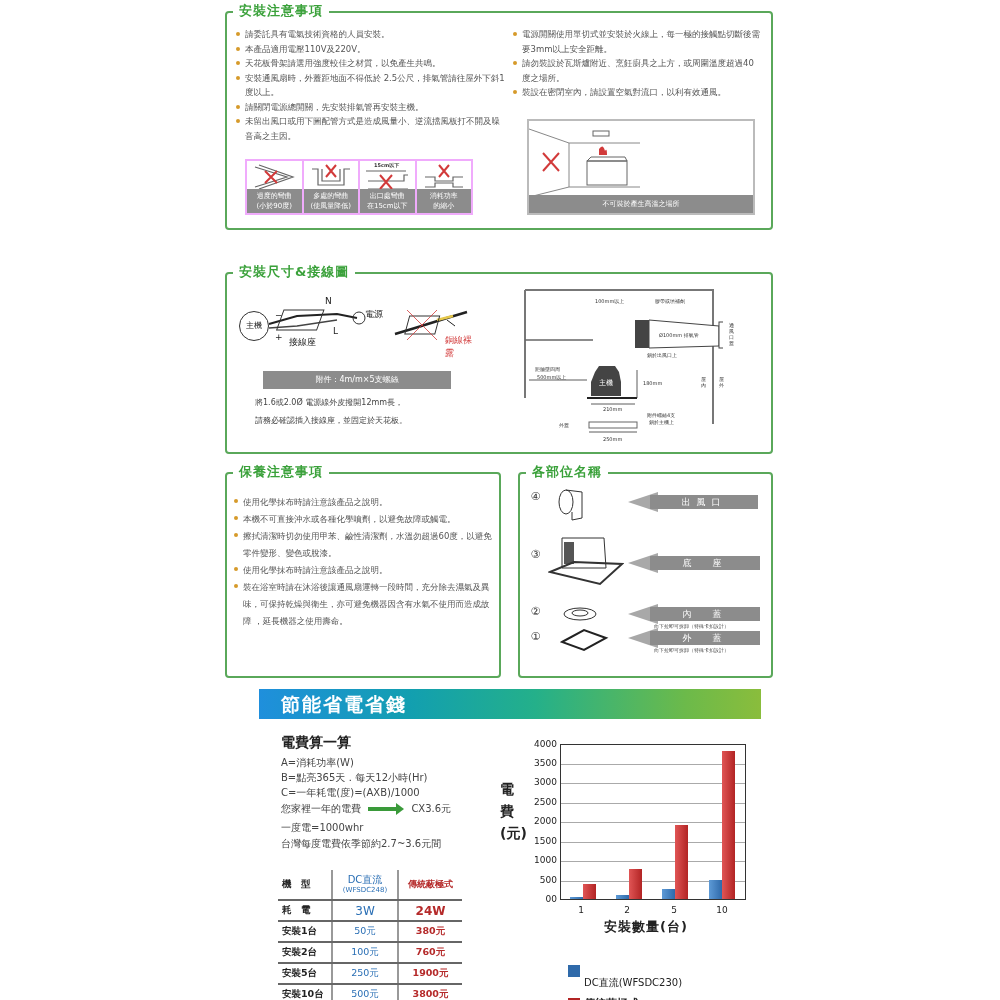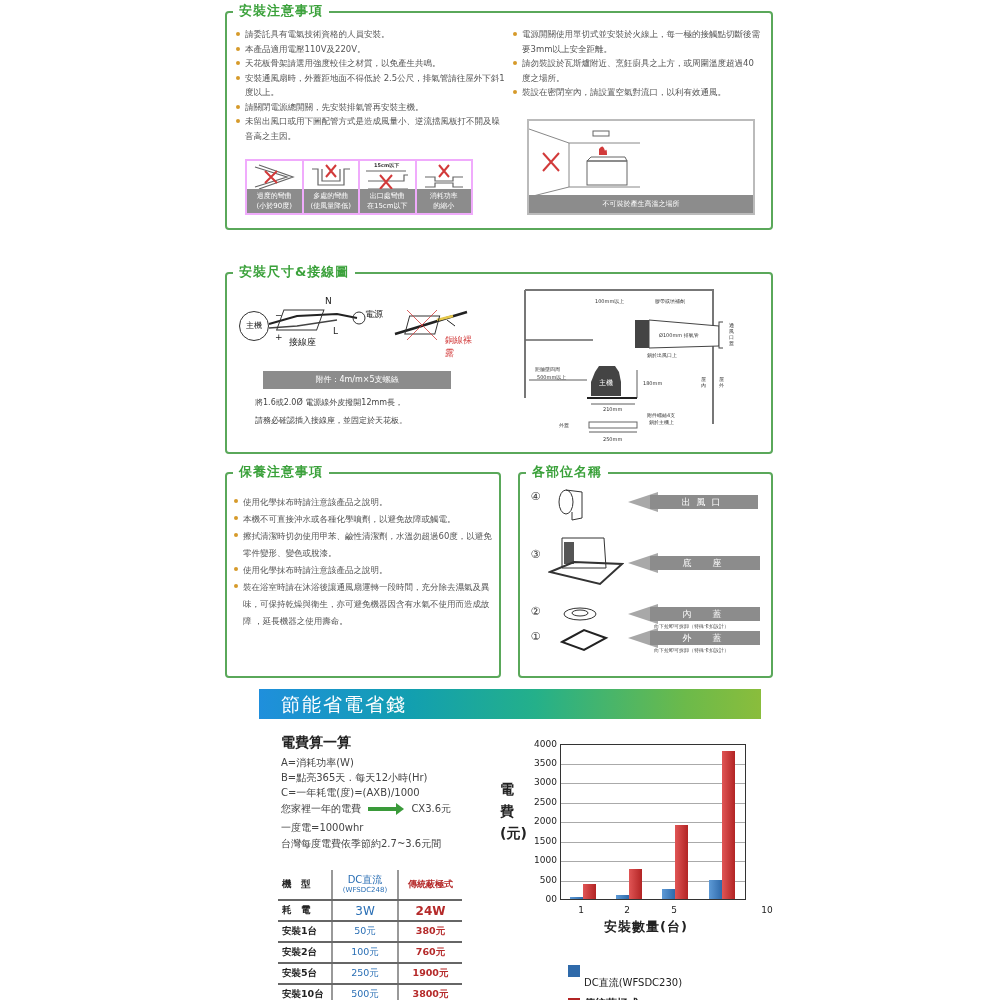--- a/index.html
+++ b/index.html
@@ -10,21 +10,21 @@
   .bullets { list-style: none; font-size: 8.5px; line-height: 14.5px; color: #555; }
   .bullets li { position: relative; padding-left: 10px; }
   .bullets li::before { content: ""; position: absolute; left: 1px; top: 5px; width: 4px; height: 4px; border-radius: 50%; background: #d69a2a; }
   .gray-label { background: #8c8c8c; color: #fff; font-size: 7px; text-align: center; line-height: 10px; padding: 2px 0; }
   .cap { position: absolute; left: 0; right: 0; bottom: 0; }
   .arrow-label { position: absolute; height: 14px; background: #8c8c8c; color: #fff; font-size: 9px; line-height: 14px; text-align: center; letter-spacing: 6px; }
   .arrow-tip { position: absolute; width: 0; height: 0; border-top: 10px solid transparent; border-bottom: 10px solid transparent; border-right: 30px solid #a8a8a8; }
   .sub-note { position: absolute; font-size: 5px; color: #444; }
   .num-circle { position: absolute; width: 11px; height: 11px; border: 1px solid #444; border-radius: 50%; font-size: 7px; line-height: 9px; text-align: center; color: #333; }
   .banner { position: absolute; left: 259px; top: 689px; width: 502px; height: 30px; background: linear-gradient(90deg, #1f8fdc 0%, #129fb0 30%, #24b08a 55%, #6cba4a 85%, #8abd3c 100%); }
-  .banner span { position: absolute; left: 22px; top: 3px; color: #fff; font-size: 19px; font-weight: normal; letter-spacing: 2px; }
+  .banner span { position: absolute; left: 22px; top: 3px; color: #fff; font-size: 19px; font-weight: bold; letter-spacing: 2px; }
   table.cost { position: absolute; left: 278px; top: 870px; border-collapse: collapse; font-size: 9.5px; }
   table.cost td { height: 21px; border-bottom: 2px solid #666; padding: 0 4px; font-weight: bold; }
   table.cost td.c1 { width: 54px; color: #222; border-right: 2px solid #999; }
   table.cost td.c2 { width: 66px; color: #2a6fb5; text-align: center; border-right: 2px solid #999; font-weight: normal; }
   table.cost td.c3 { width: 64px; color: #b52a2a; text-align: center; }
   .chart { position: absolute; left: 560px; top: 744px; width: 186px; height: 156px; border: 1px solid #333; border-left: 1px solid #333; }
   .gridline { position: absolute; left: 0; right: 0; height: 1px; background: #aaa; }
   .ytick { position: absolute; right: 192px; font-size: 9px; color: #222; width: 40px; text-align: right; }
   .bar { position: absolute; bottom: 0; width: 13px; }
   .bar.blue { background: linear-gradient(90deg, #5d9ad6, #2f6aaa); }
@@ -305,21 +305,21 @@
   <div class="bar blue" style="left:55px;height:4px;"></div>
   <div class="bar red" style="left:68px;height:30px;"></div>
   <div class="bar blue" style="left:101px;height:10px;"></div>
   <div class="bar red" style="left:114px;height:74px;"></div>
   <div class="bar blue" style="left:148px;height:19px;"></div>
   <div class="bar red" style="left:161px;height:148px;"></div>
 
   <div class="xtick" style="left:10px;">1</div>
   <div class="xtick" style="left:56px;">2</div>
   <div class="xtick" style="left:103px;">5</div>
-  <div class="xtick" style="left:151px;margin-left:45px;">10</div>
+  <div class="xtick" style="left:151px;">10</div>
 </div>
 <div style="position:absolute;left:604px;top:918px;font-size:13px;font-weight:bold;color:#222;letter-spacing:1px;">安裝數量(台)</div>
 
 <div style="position:absolute;left:568px;top:952px;">
   <div style="display:flex;align-items:center;margin-bottom:6px;">
     <span style="display:inline-block;width:12px;height:12px;background:#2f6aaa;margin-right:4px;"></span>
     <span style="font-size:10px;color:#222;margin-top:24px;">DC直流(WFSDC230)</span>
   </div>
   <div style="display:flex;align-items:center;">
     <span style="display:inline-block;width:12px;height:12px;background:#b22424;margin-right:4px;"></span>

